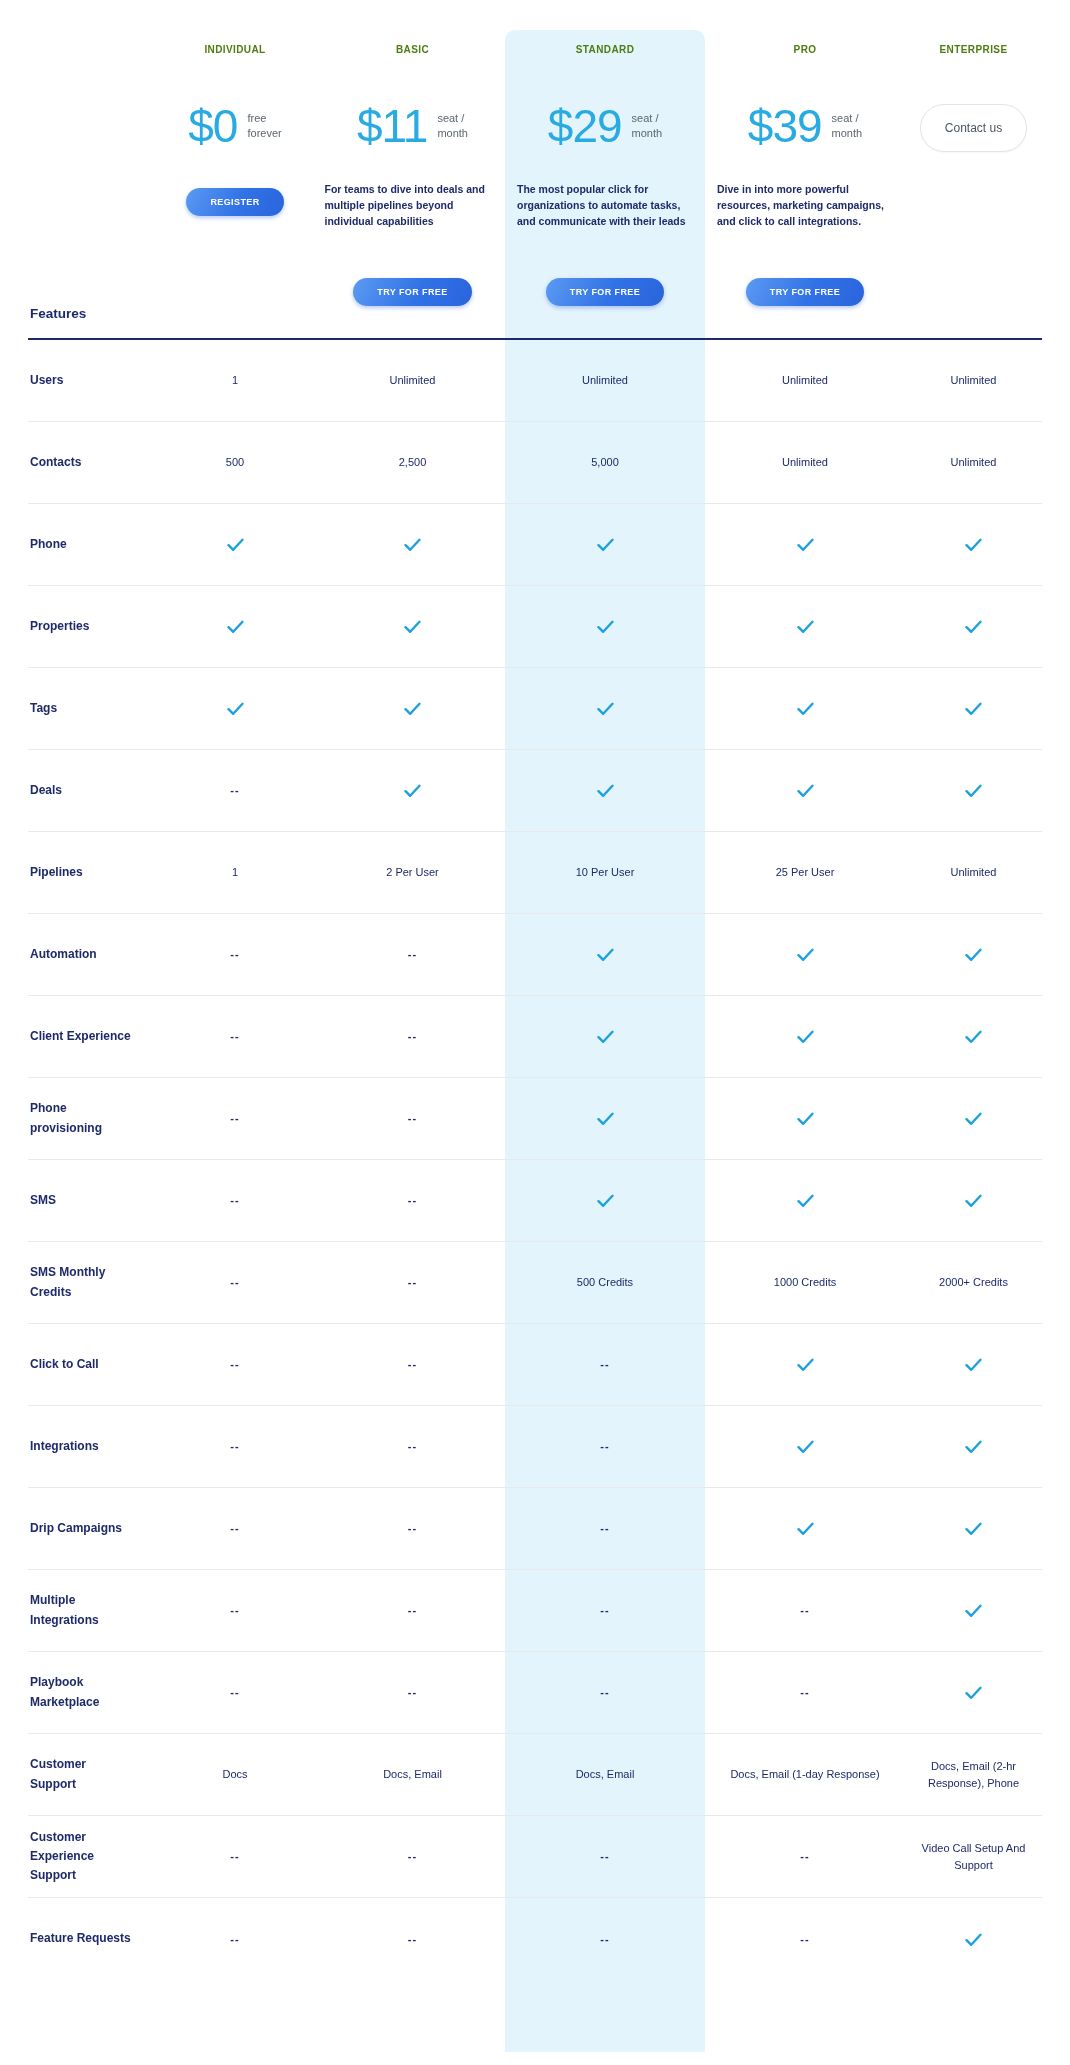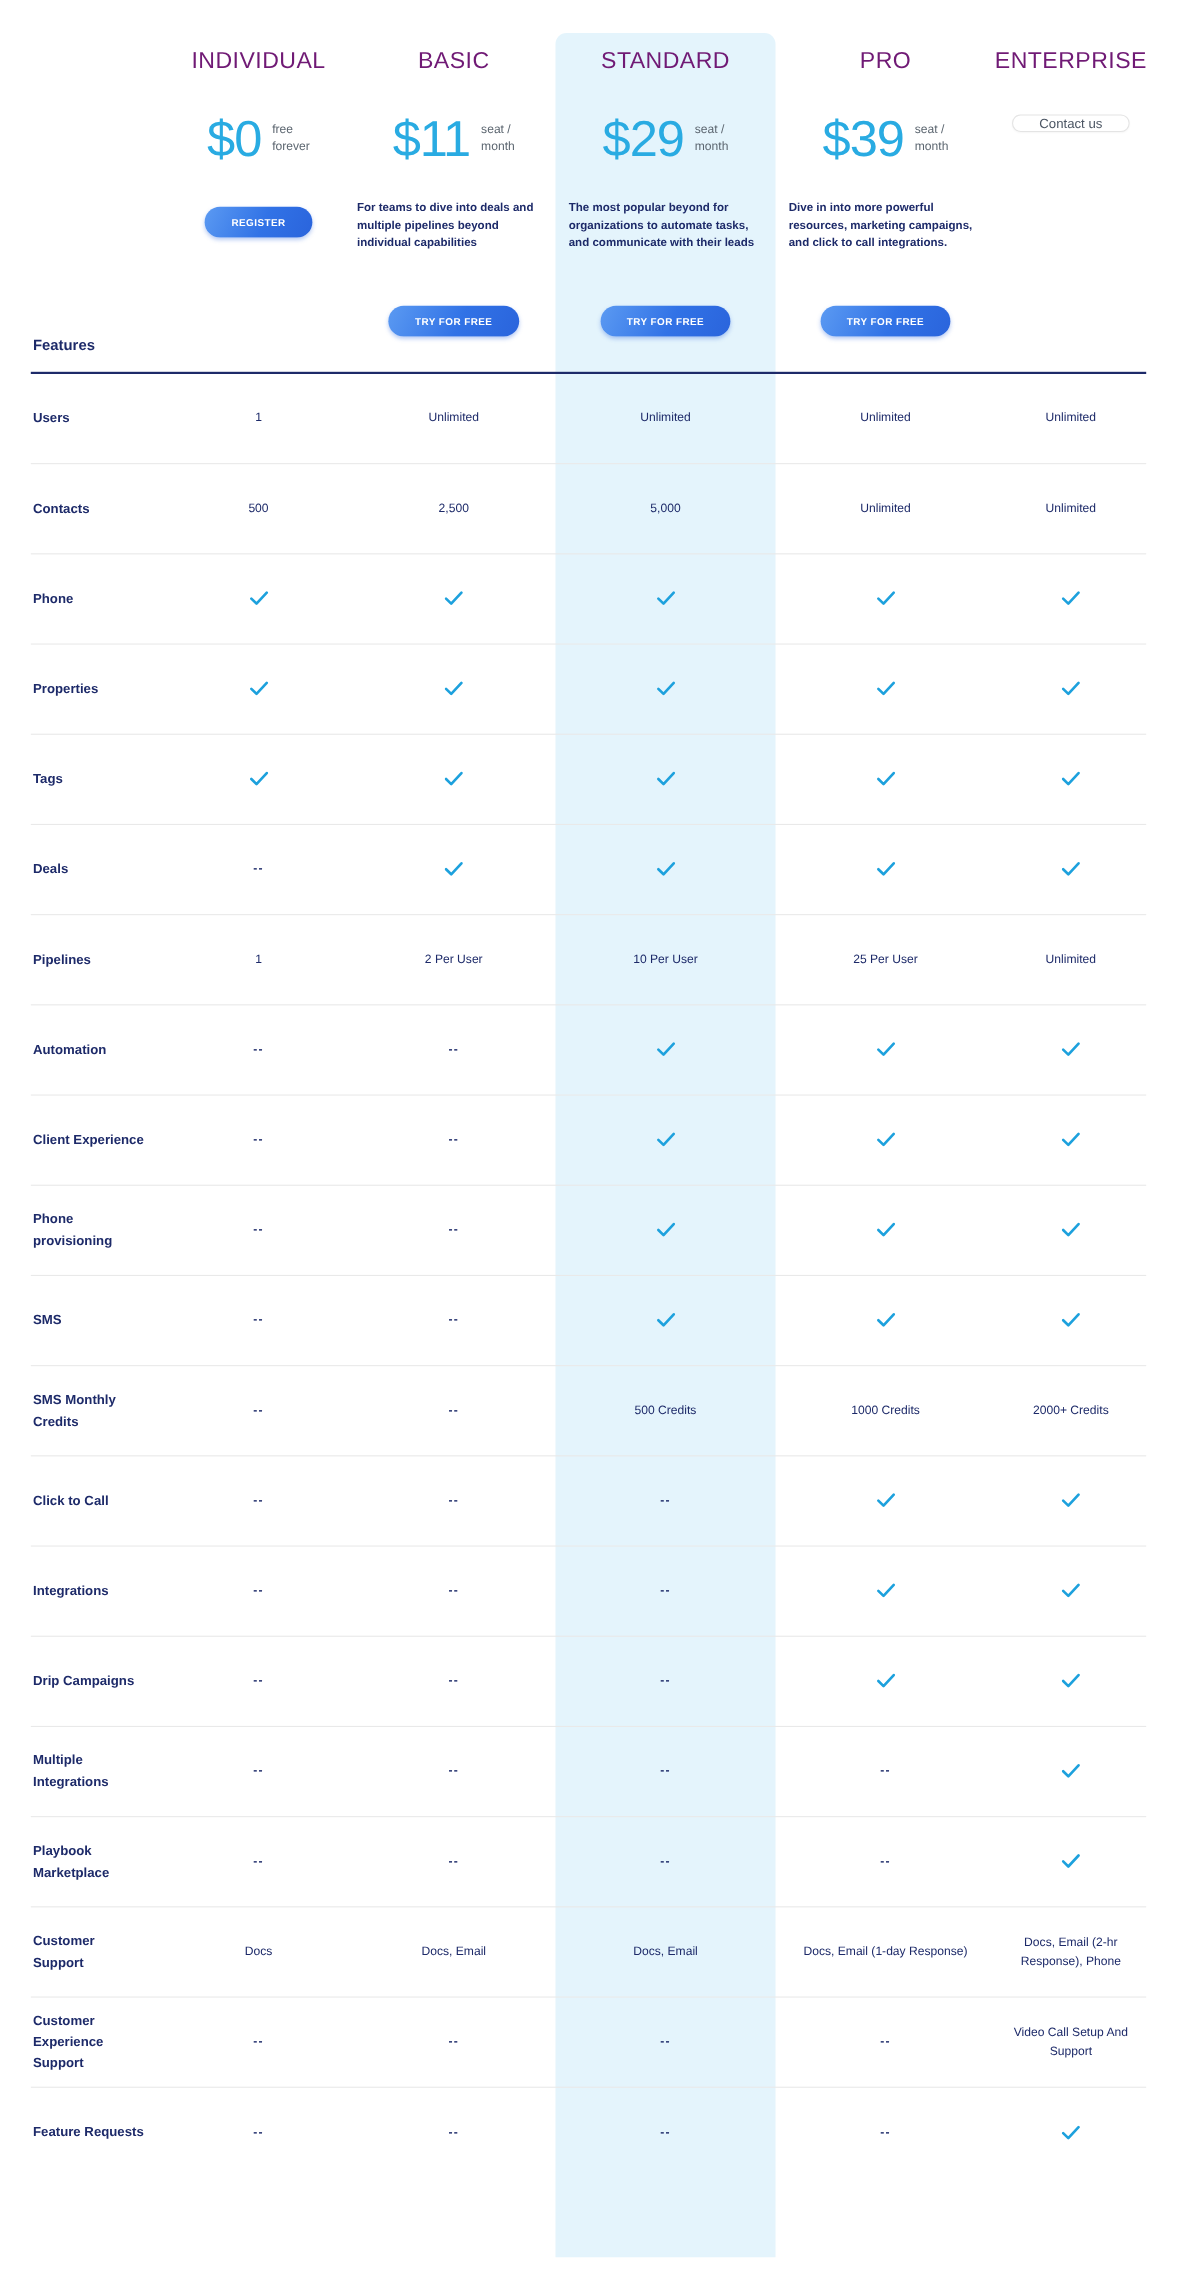--- a/index.html
+++ b/index.html
@@ -37,24 +37,24 @@
   
   .plans-row { min-height: 300px; }
   .plan {
     padding-top: 44px;
     display: flex;
     flex-direction: column;
     align-items: center;
     text-align: center;
   }
   .plan-name {
-    font-size: 21px;
-    font-weight: 400;
+    font-size: 10px;
+    font-weight: 700;
     letter-spacing: 0.4px;
-    color: #701a75;
+    color: #4d7c0f;
     height: 18px;
   }
   .plan-price {
     margin-top: 34px;
     height: 60px;
     display: flex;
     align-items: center;
     justify-content: center;
   }
   .price-amount {
@@ -70,21 +70,21 @@
     line-height: 1.4;
     color: #5c6670;
     text-align: left;
     white-space: pre-line;
   }
   .contact-btn {
     margin-top: 42px;
     background: #ffffff;
     border: 1px solid #e4e4e4;
     border-radius: 999px;
-    padding: 0 24px;
+    padding: 16px 24px;
     font-size: 12px;
     color: #4b5563;
     font-family: inherit;
     cursor: pointer;
     box-shadow: 0 1px 2px rgba(0,0,0,0.04);
   }
   .plan-desc {
     margin-top: 26px;
     min-height: 64px;
     max-width: 176px;
@@ -180,21 +180,21 @@
     <button class="cta-btn">TRY FOR FREE</button>
   </div>
         <div class="plan">
     <div class="plan-name">STANDARD</div>
     <div class="plan-price">
       <span class="price-amount">$29</span>
       <span class="price-suffix">seat /
 month</span>
     </div>
 
-    <div class="plan-desc">The most popular beyond for organizations to automate tasks, and communicate with their leads</div>
+    <div class="plan-desc">The most popular click for organizations to automate tasks, and communicate with their leads</div>
     <button class="cta-btn">TRY FOR FREE</button>
   </div>
         <div class="plan">
     <div class="plan-name">PRO</div>
     <div class="plan-price">
       <span class="price-amount">$39</span>
       <span class="price-suffix">seat /
 month</span>
     </div>
 

